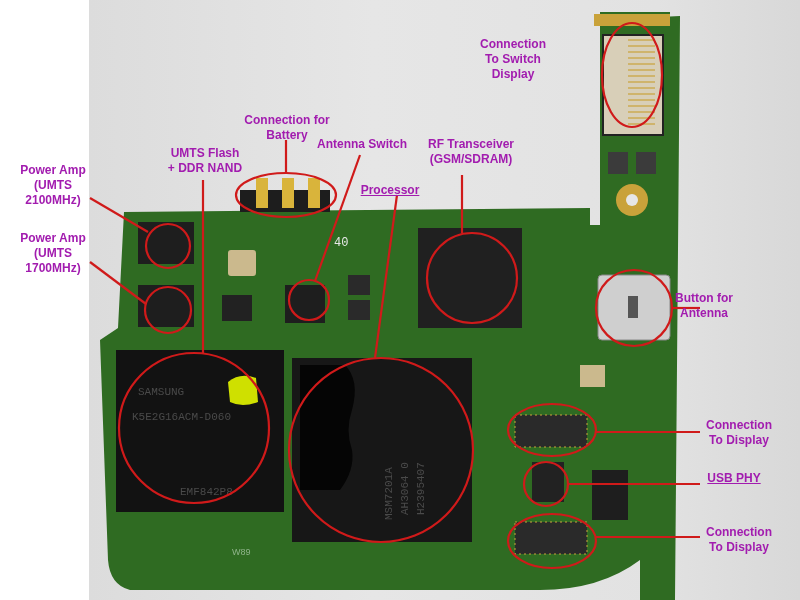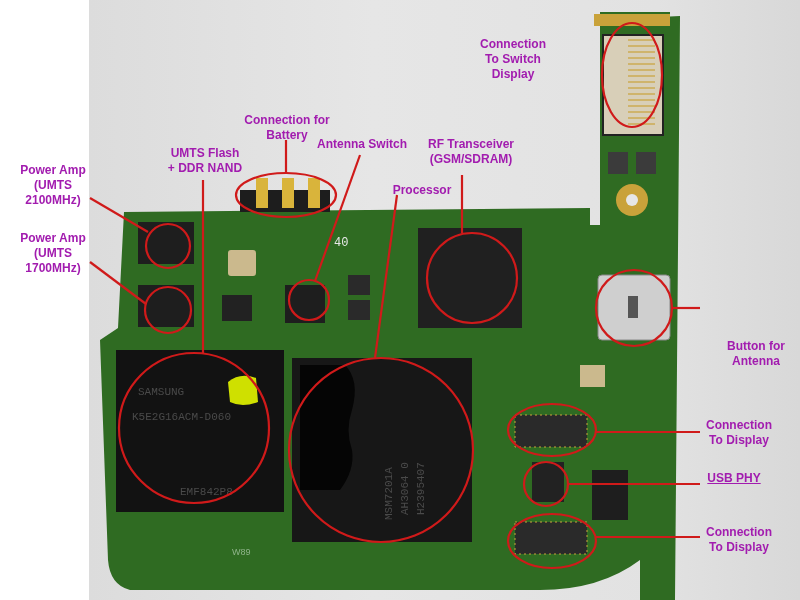--- a/index.html
+++ b/index.html
@@ -126,29 +126,29 @@
   <div>Connection for</div>
   <div>Battery</div>
 </div>
 <div class="lbl" style="left:308px;top:137px;width:108px;">
   <div>Antenna Switch</div>
 </div>
 <div class="lbl" style="left:416px;top:137px;width:110px;">
   <div>RF Transceiver</div>
   <div>(GSM/SDRAM)</div>
 </div>
-<div class="lbl" style="left:382px;top:183px;width:80px;">
+<div class="lbl" style="left:350px;top:183px;width:80px;text-decoration:underline;">
   <div>Processor</div>
 </div>
 <div class="lbl" style="left:468px;top:37px;width:90px;">
   <div>Connection</div>
   <div>To Switch</div>
   <div>Display</div>
 </div>
-<div class="lbl" style="left:716px;top:291px;width:80px;margin-top:48px;">
+<div class="lbl" style="left:664px;top:291px;width:80px;">
   <div>Button for</div>
   <div>Antenna</div>
 </div>
 <div class="lbl" style="left:698px;top:418px;width:82px;">
   <div>Connection</div>
   <div>To Display</div>
 </div>
 <div class="lbl" style="left:698px;top:471px;width:72px;text-decoration:underline;">
   <div>USB PHY</div>
 </div>

